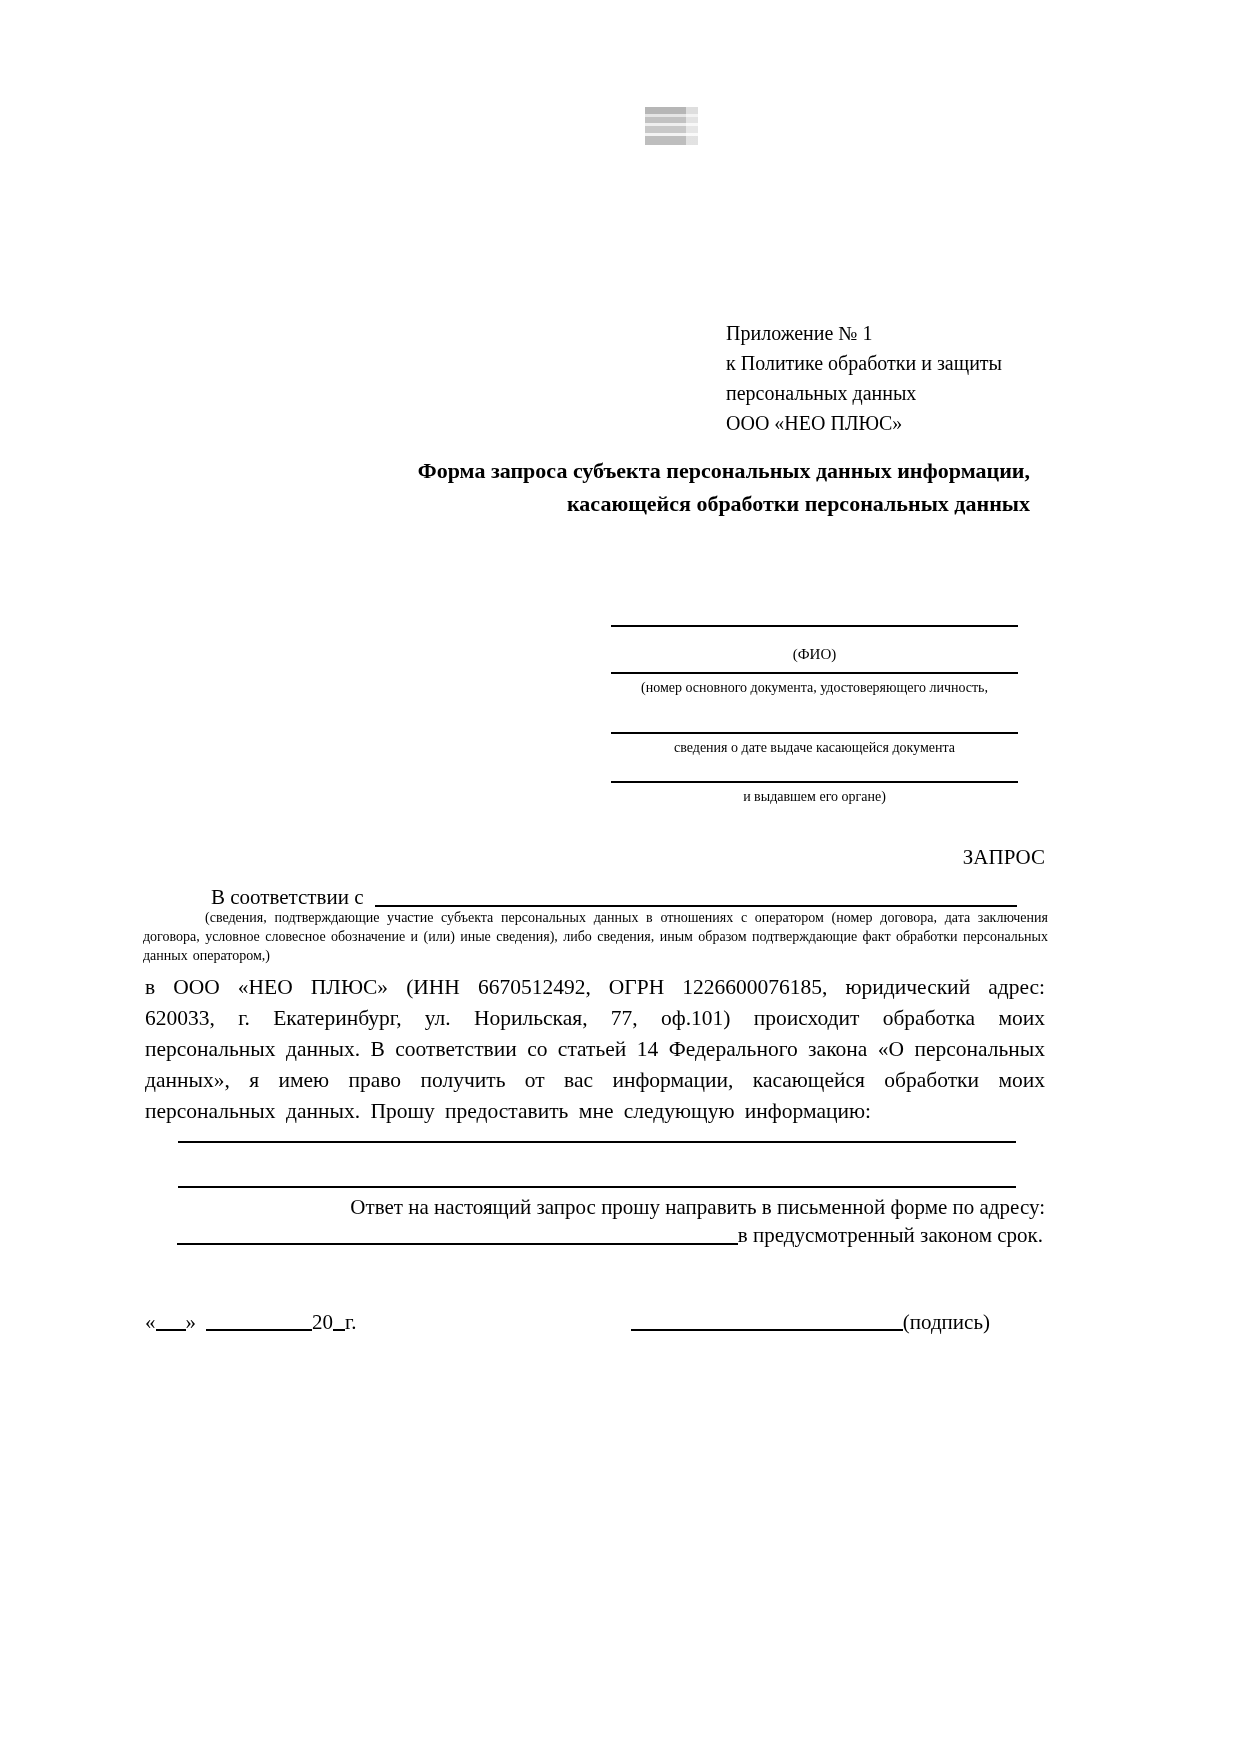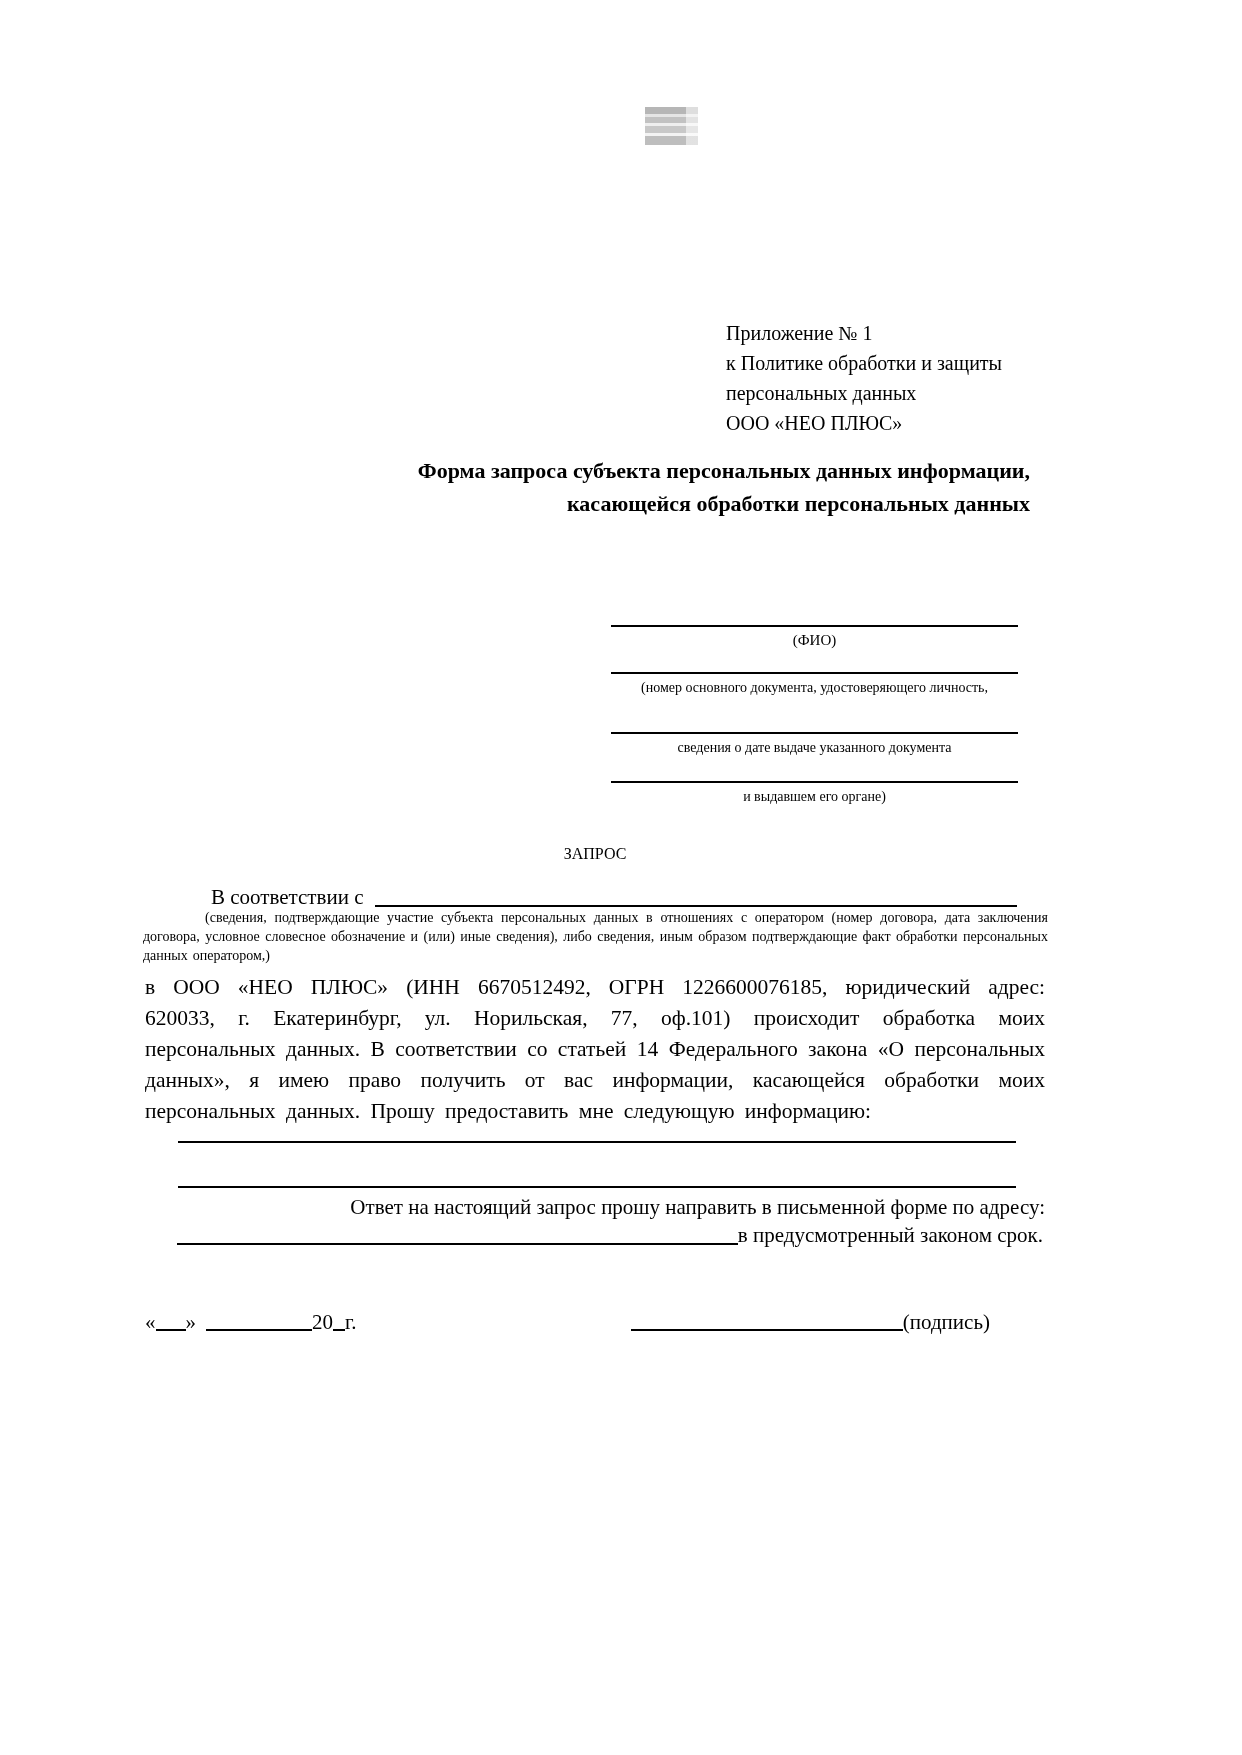--- a/index.html
+++ b/index.html
@@ -22,21 +22,21 @@
   }
   .appendix { position:absolute; left:726px; top:318px; font-size:20px; line-height:30px; }
   .title { position:absolute; left:145px; top:454px; width:885px; text-align:right;
            font-weight:700; font-size:22px; line-height:33px; }
   .addressee { position:absolute; left:594px; top:554px; font-size:21px; line-height:31px; }
 
   .fline { position:absolute; left:611px; width:407px; border-top:2px solid #000; height:0; }
   .fcap  { position:absolute; left:611px; width:407px; text-align:center; font-size:14px; line-height:18px; }
   .fcap-lg { font-size:15px; }
 
-  .zapros { position:absolute; left:145px; top:845px; width:900px; text-align:center; font-size:16px; }
+  .zapros { position:absolute; left:145px; top:845px; width:900px; text-align:right; font-size:21px; }
 
   .lead { position:absolute; left:145px; top:884px; width:872px; height:27px;
           display:flex; align-items:flex-end; font-size:21px; }
   .lead-text { white-space:pre; margin-left:66px; line-height:27px; }
   .lead-fill { flex:1; border-bottom:2px solid #000; margin-bottom:4px; margin-left:6px; }
 
   .fineprint { position:absolute; left:143px; top:908px; width:905px;
                font-size:14px; line-height:19px; text-align:justify; text-indent:62px; word-spacing:1.5px; }
 
   .body-par { position:absolute; left:145px; top:972px; width:900px;
@@ -69,27 +69,27 @@
     <div>ООО «НЕО ПЛЮС»</div>
   </div>
 
   <div class="title">
     <div>Форма запроса субъекта персональных данных информации,</div>
     <div>касающейся обработки персональных данных</div>
   </div>
 
 
   <div class="fline" style="top:625px"></div>
-  <div class="fcap fcap-lg" style="top:631px">(ФИО)</div>
+  <div class="fcap fcap-lg" style="top:645px">(ФИО)</div>
 
   <div class="fline" style="top:672px"></div>
   <div class="fcap" style="top:679px">(номер основного документа, удостоверяющего личность,</div>
 
   <div class="fline" style="top:732px"></div>
-  <div class="fcap" style="top:739px">сведения о дате выдаче указанного документа</div>
+  <div class="fcap" style="top:739px">сведения о дате выдаче касающейся документа</div>
 
   <div class="fline" style="top:781px"></div>
   <div class="fcap" style="top:788px">и выдавшем его органе)</div>
 
   <div class="zapros">ЗАПРОС</div>
 
   <div class="lead">
     <span class="lead-text">В соответствии с </span>
     <span class="lead-fill"></span>
   </div>

